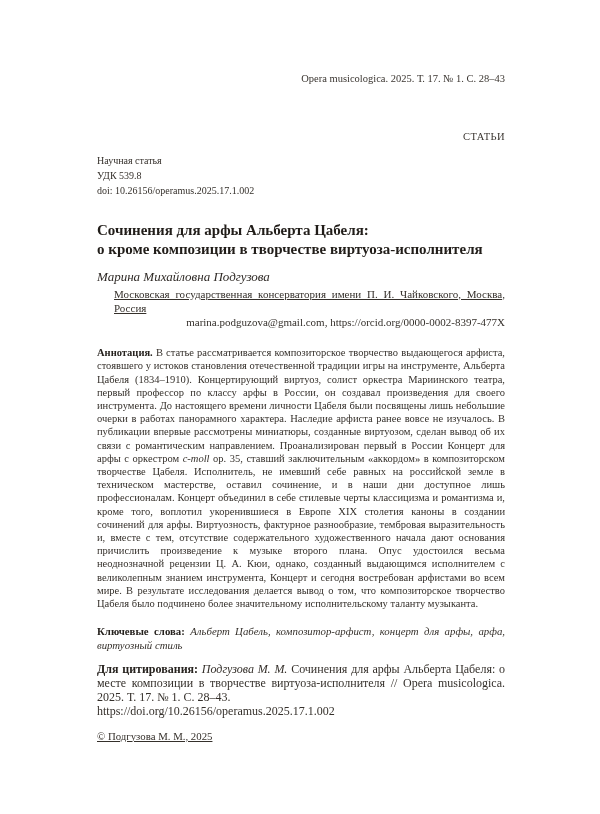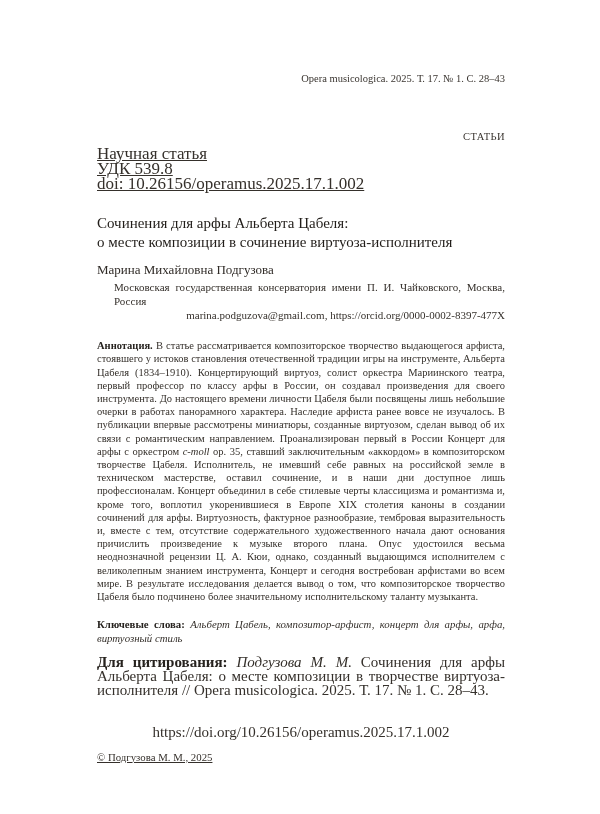--- a/index.html
+++ b/index.html
@@ -19,70 +19,71 @@
     width: 408px;
   }
   .journal-head {
     text-align: right;
     font-size: 10.5px;
     line-height: 13.5px;
     color: #3a3530;
   }
   .journal-head .section { letter-spacing: 0.4px; margin-top: 44px; }
   .meta {
-    margin-top: 3px;
-    font-size: 17px;
+    margin-top: 10px;
+    font-size: 10px;
     line-height: 15.2px;
     color: #35302b;
-    text-decoration: underline;
   }
   .title {
     margin-top: 22px;
     font-size: 15px;
     line-height: 19.5px;
-    font-weight: normal;
+    font-weight: bold;
     color: #211d19;
   }
   .author-name {
     margin-top: 8px;
     font-size: 13px;
     line-height: 17px;
+    font-style: italic;
     color: #2f2a26;
   }
   .affiliation-block {
     margin-top: 2px;
     padding-left: 17px;
     font-size: 11px;
     line-height: 14.2px;
   }
   .affiliation {
     text-align: justify;
     word-spacing: 1.2px;
+    text-decoration: underline;
   }
   .contacts { text-align: right; }
   .abstract {
     margin-top: 17px;
     font-size: 10.5px;
     line-height: 13.2px;
     text-align: justify;
   }
   .abstract b, .keywords b, .citation b { color: #26221e; }
   .keywords {
     margin-top: 14px;
     font-size: 10.8px;
     line-height: 14.2px;
     text-align: justify;
   }
   .citation {
     margin-top: 9px;
-    font-size: 15px;
+    font-size: 12px;
     line-height: 14.2px;
     text-align: justify;
   }
-  .citation-url { text-align: center; margin-top: 28px; }
+  .citation-url { text-align: left; }
   .copyright {
     margin-top: 10px;
     font-size: 10.8px;
     line-height: 14px;
     text-decoration: underline;
   }
   .page-number {
     margin-top: 26px;
     font-size: 12.5px;
     font-style: italic;
@@ -102,21 +103,21 @@
     </div>
 
     <div class="meta">
       <div>Научная статья</div>
       <div>УДК 539.8</div>
       <div>doi: 10.26156/operamus.2025.17.1.002</div>
     </div>
 
     <div class="title">
       <div>Сочинения для арфы Альберта Цабеля:</div>
-      <div>о месте композиции в сочинение виртуоза-исполнителя</div>
+      <div>о кроме композиции в творчестве виртуоза-исполнителя</div>
     </div>
 
     <div class="author-name">Марина Михайловна Подгузова</div>
 
     <div class="affiliation-block">
       <div class="affiliation">Московская государственная консерватория имени П. И. Чайковского, Москва, Россия</div>
       <div class="contacts">marina.podguzova@gmail.com, https://orcid.org/0000-0002-8397-477X</div>
     </div>
 
     <div class="abstract">

